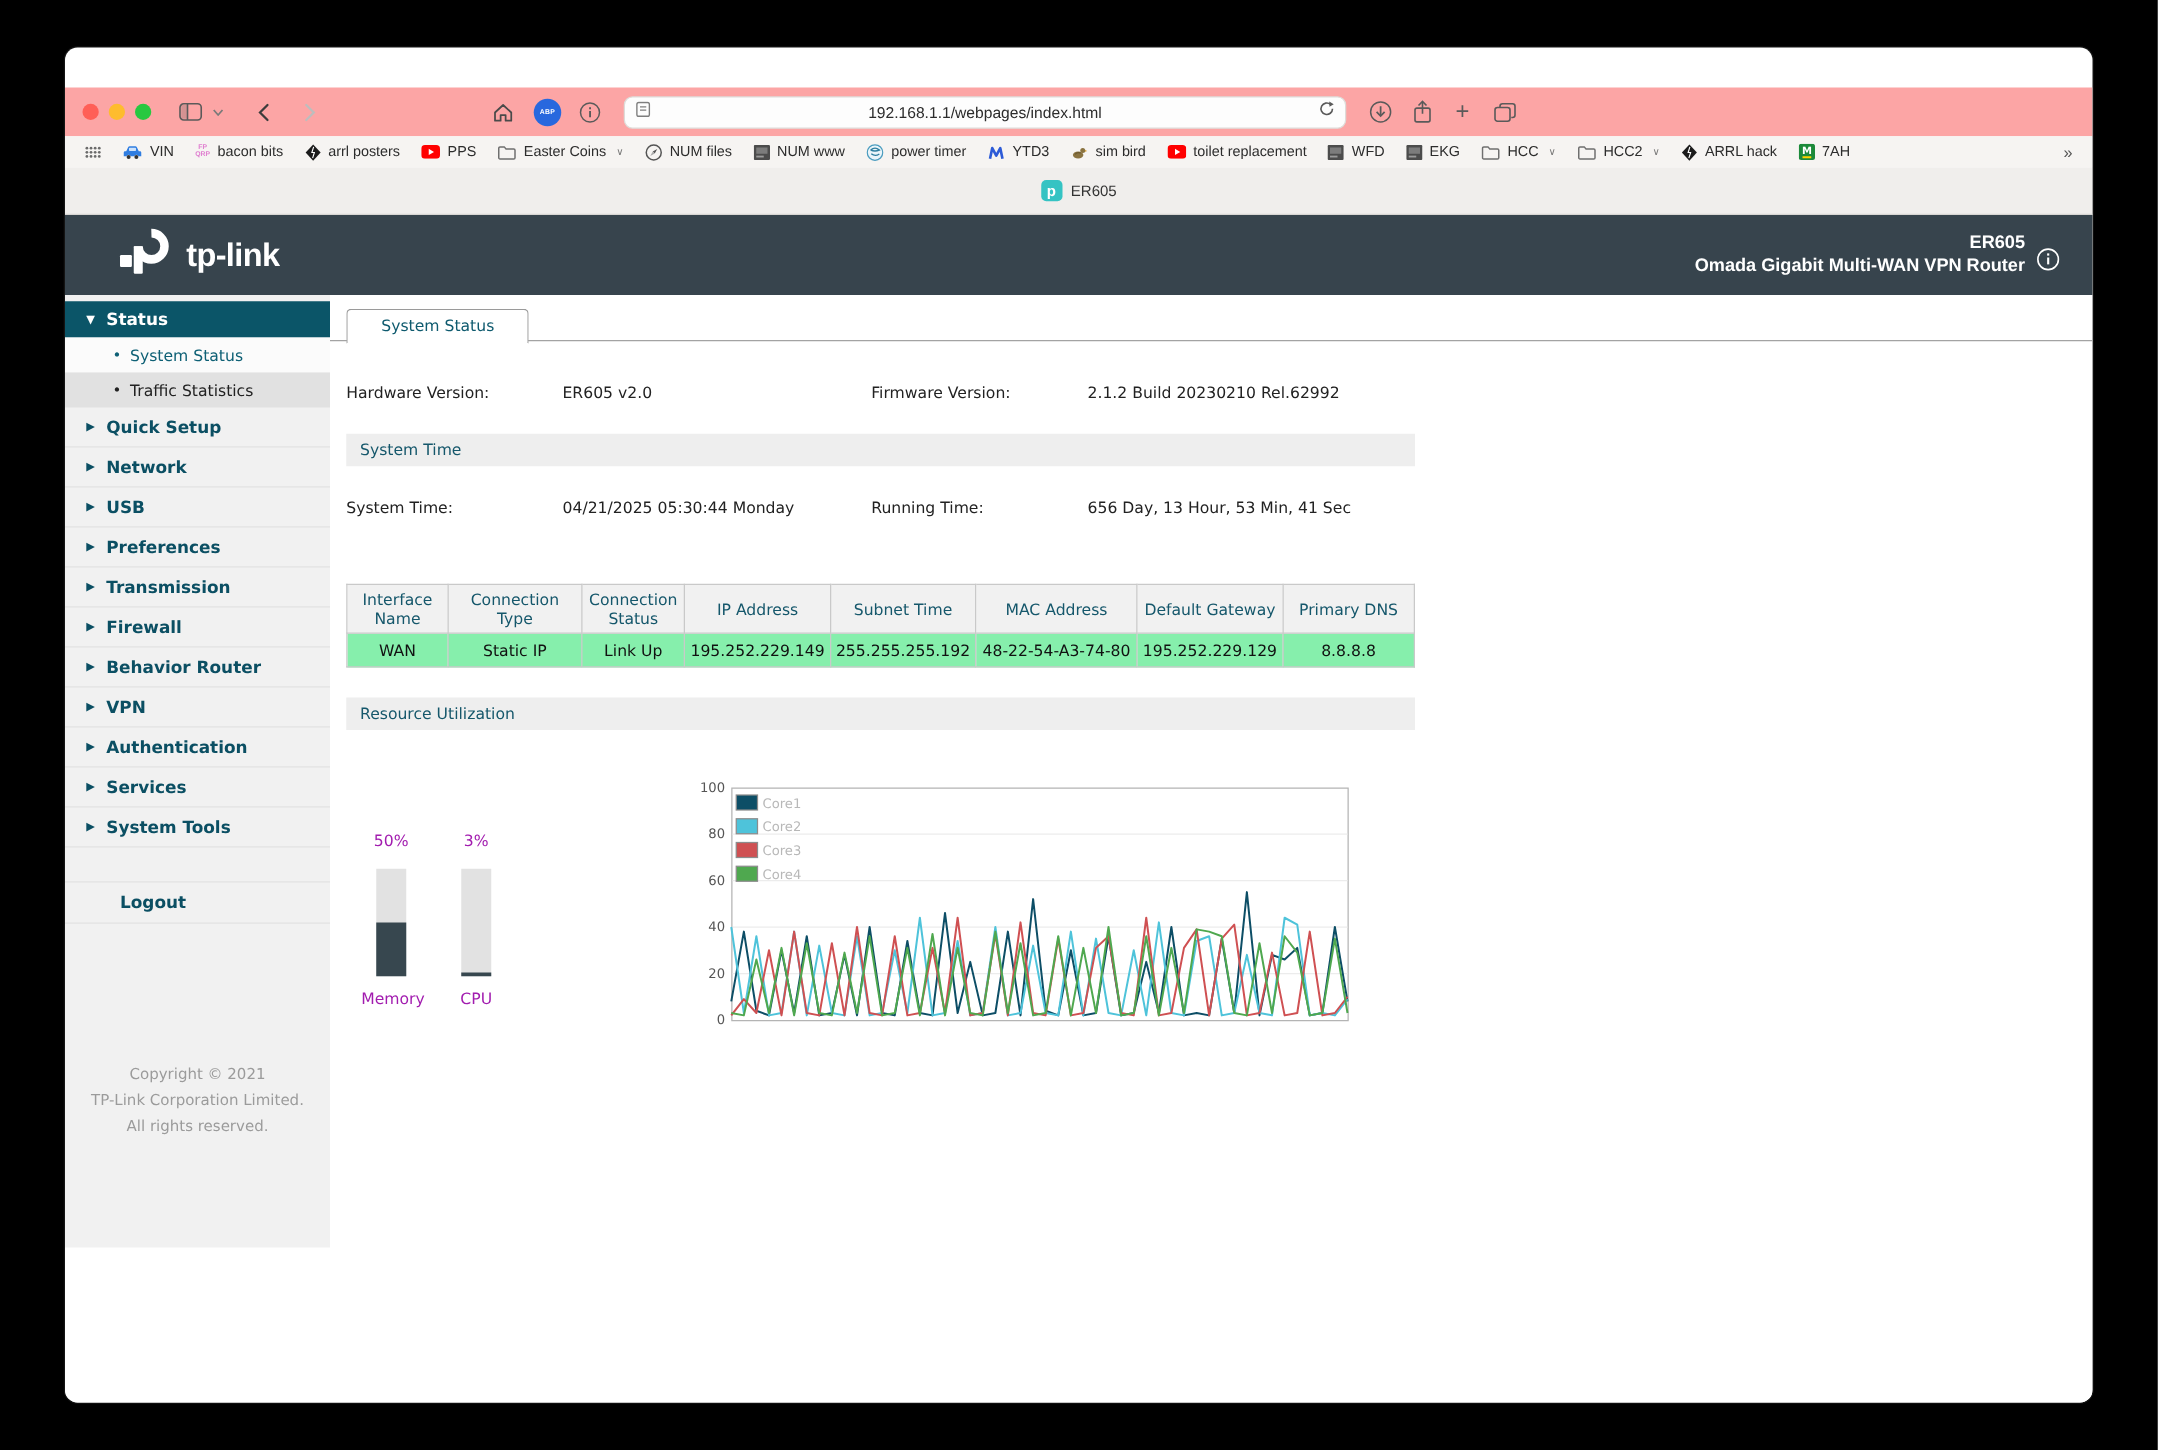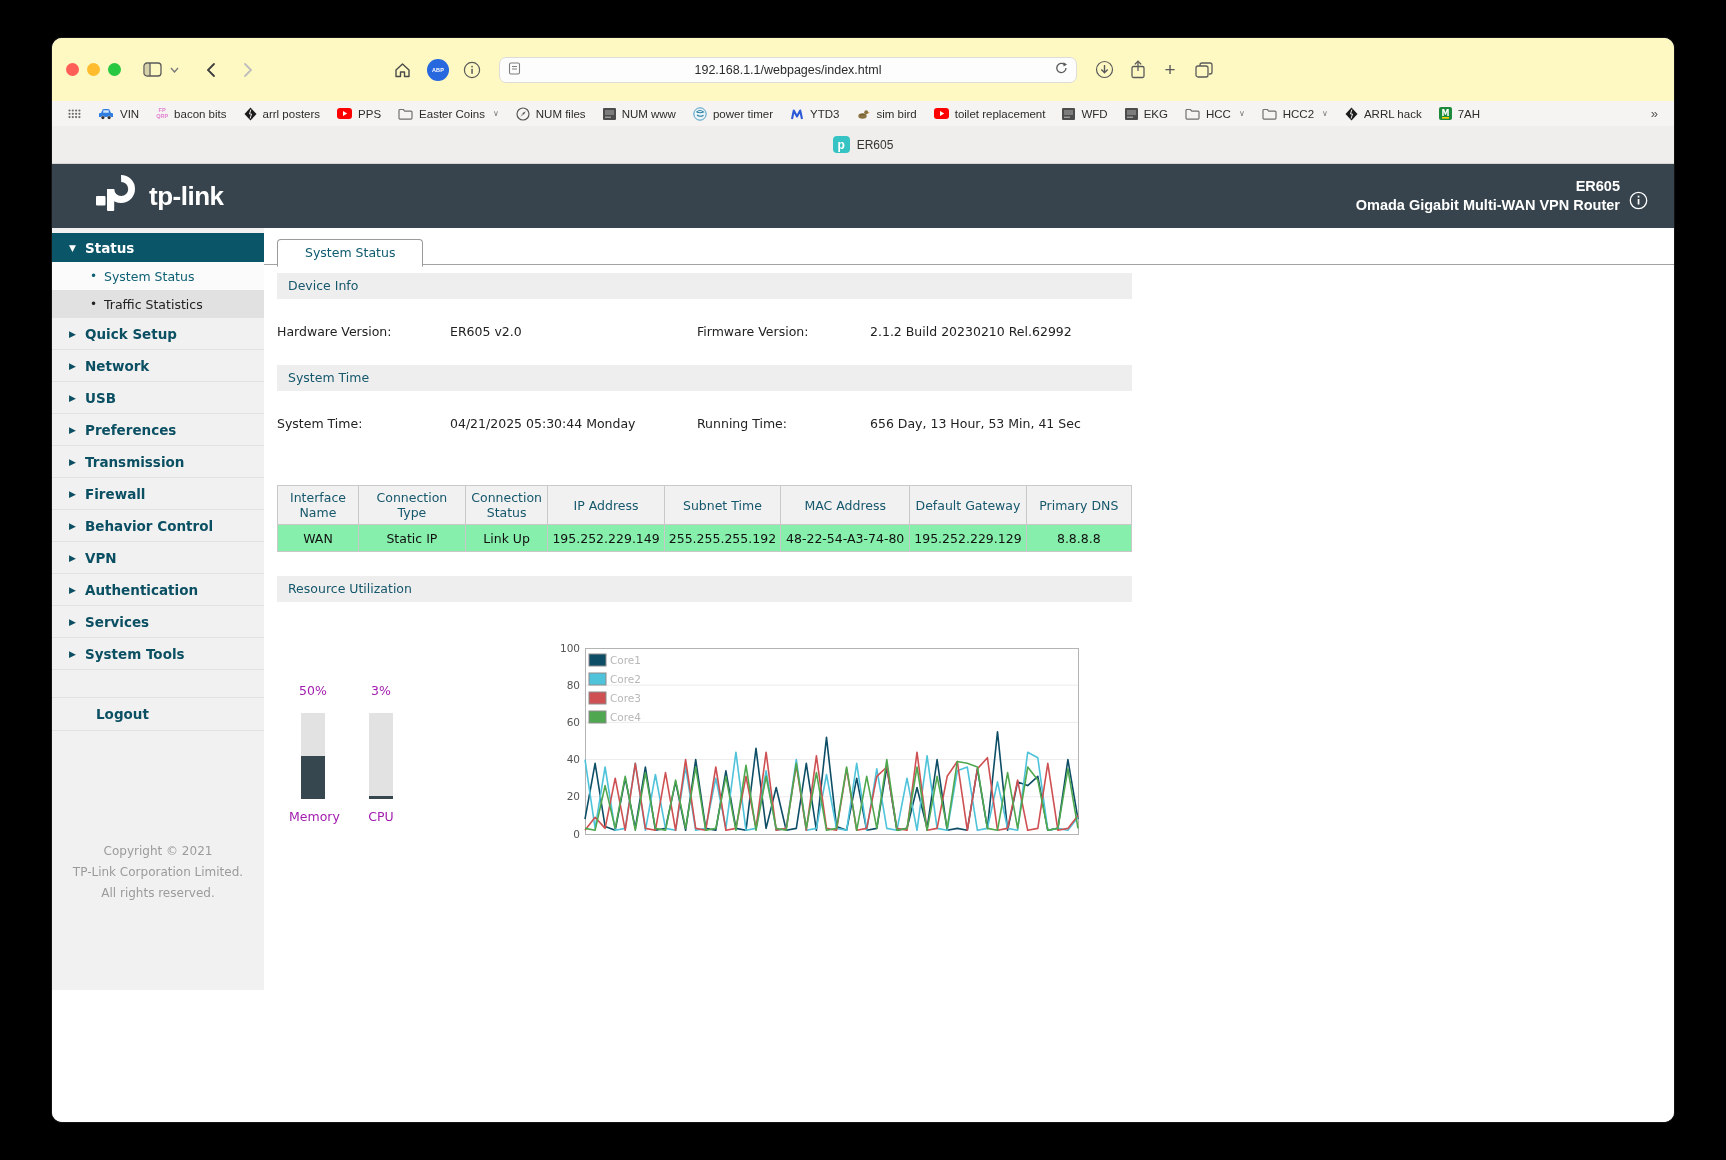--- a/index.html
+++ b/index.html
@@ -1,20 +1,20 @@
 <!DOCTYPE html>
 <html><head>
 <meta charset="utf-8">
 <style>
   html,body{margin:0;padding:0;width:1726px;height:1160px;background:#000;overflow:hidden;
     font-family:"Liberation Sans",sans-serif;-webkit-font-smoothing:antialiased;}
   .window{position:absolute;left:52px;top:38px;width:1622px;height:1084px;border-radius:10px;
     overflow:hidden;background:#fff;box-shadow:0 0 0 1px rgba(255,255,255,.08);}
   
-  .toolbar{height:39px;background:#fef9c3;display:flex;align-items:center;padding:12px 14px;}
+  .toolbar{height:39px;background:#fca5a5;display:flex;align-items:center;padding:0 14px;margin-top:32px;}
   .traffic{display:flex;gap:8px;margin-right:18px;}
   .traffic span{width:13px;height:13px;border-radius:50%;display:block;}
   .tl-close{background:#ff5f57;}.tl-min{background:#febc2e;}.tl-zoom{background:#28c840;}
   .tbtn{display:inline-flex;align-items:center;justify-content:center;width:26px;height:26px;flex:0 0 auto;}
   .urlfield{width:560px;height:24px;background:#fdfdfd;border:1px solid #dedcd9;border-radius:7px;
     display:flex;align-items:center;padding:0 8px;margin:0 14px;color:#333;}
   .urlfield .url{flex:1;text-align:center;font-size:12.5px;color:#2c2c2c;white-space:nowrap;}
   .abp{width:22px;height:22px;border-radius:50%;background:#2868de;color:#fff;font-size:5.5px;
     font-weight:bold;display:flex;align-items:center;justify-content:center;letter-spacing:.2px;}
   .bookmarksbar{height:25px;background:#f6f4f2;display:flex;align-items:center;padding:0 16px;
@@ -406,21 +406,21 @@
           <div class="mi">
             <span class="arr">▶</span>
             <span>Transmission</span>
           </div>
           <div class="mi">
             <span class="arr">▶</span>
             <span>Firewall</span>
           </div>
           <div class="mi">
             <span class="arr">▶</span>
-            <span>Behavior Control</span>
+            <span>Behavior Router</span>
           </div>
           <div class="mi">
             <span class="arr">▶</span>
             <span>VPN</span>
           </div>
           <div class="mi">
             <span class="arr">▶</span>
             <span>Authentication</span>
           </div>
           <div class="mi">
@@ -439,21 +439,20 @@
           <div>All rights reserved.</div>
         </div>
     </div>
 
     <div class="main">
       <div class="tabrow">
         <span class="tab">System Status</span>
       </div>
       <div class="sections">
         <div style="height:8px"></div>
-        <div class="band">Device Info</div>
         <div class="inforow">
           <span>Hardware Version:</span>
           <span>ER605 v2.0</span>
           <span>Firmware Version:</span>
           <span>2.1.2 Build 20230210 Rel.62992</span>
         </div>
         <div class="band">System Time</div>
         <div class="inforow">
           <span>System Time:</span>
           <span>04/21/2025 05:30:44 Monday</span>

